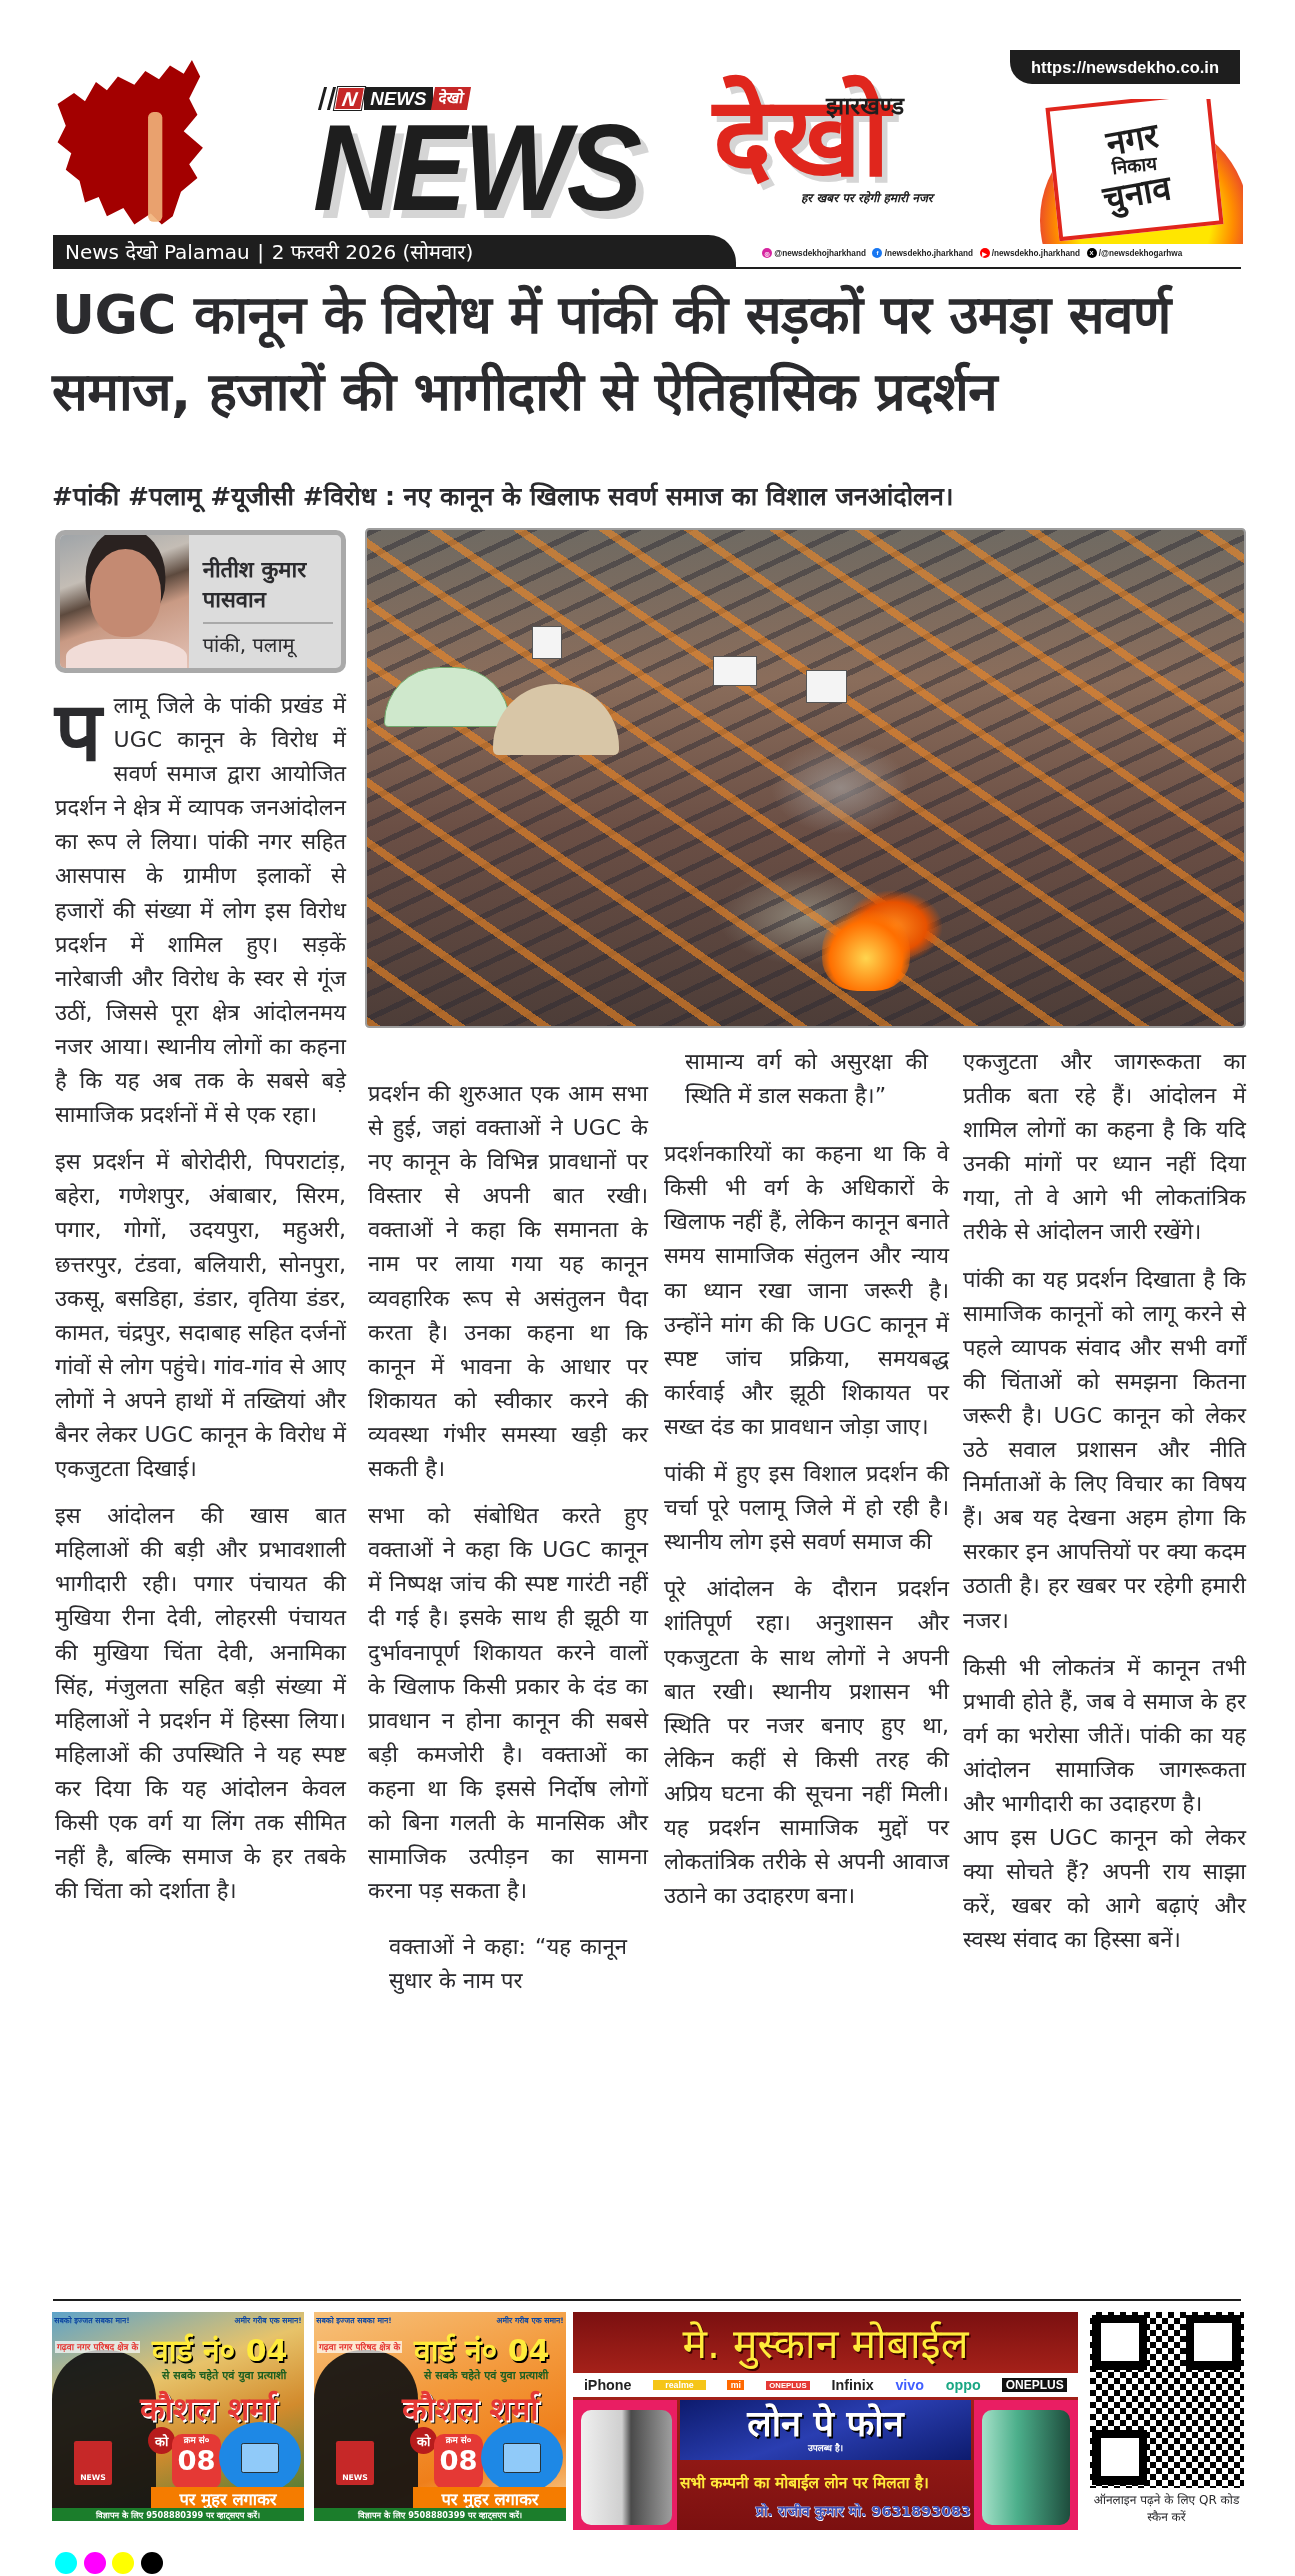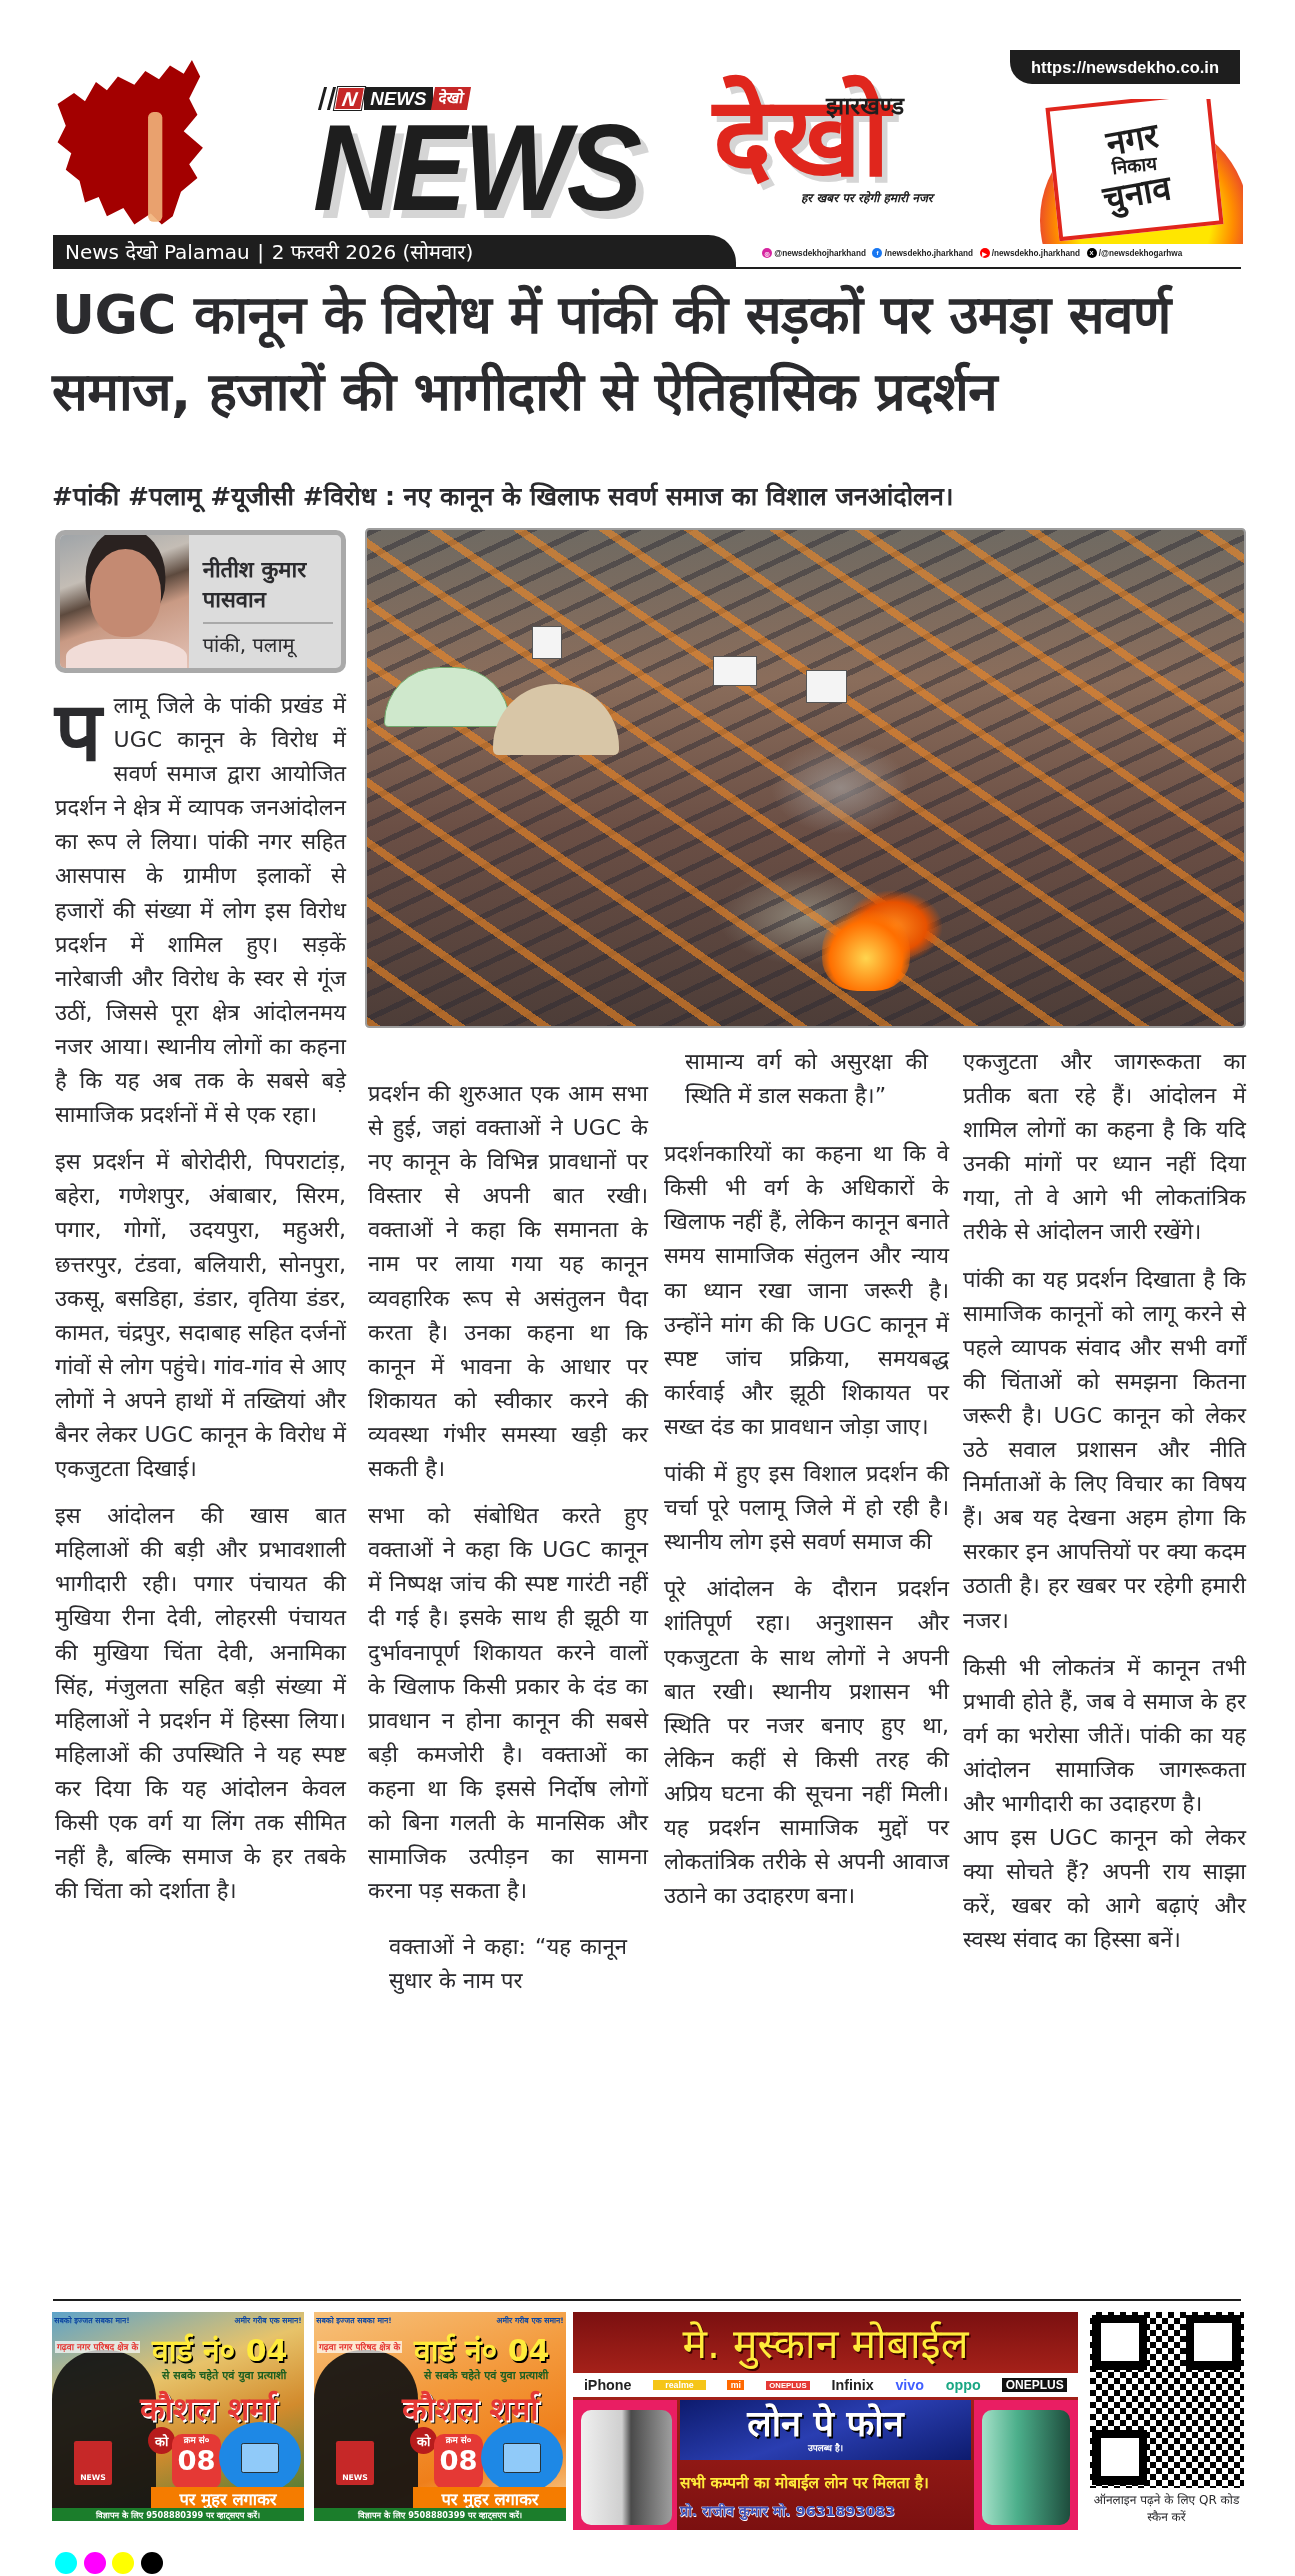--- a/index.html
+++ b/index.html
@@ -108,21 +108,21 @@
   .ad-mobile .brands span.b-oppo { color: #1ba784; }
   .ad-mobile .brands span.b-nothing { background: #111; color: #fff; padding: 0 3.3px; font-size: 12px; }
   .ad-mobile .pink-l, .ad-mobile .pink-r { position: absolute; top: 88px; width: 104px; height: 132px; background: #e91e63; }
   .ad-mobile .pink-l { left: 0; } .ad-mobile .pink-r { right: 0; }
   .ad-mobile .phone-l { position: absolute; left: 8.2px; top: 98px; width: 91px; height: 115px; border-radius: 10px; background: linear-gradient(90deg, #f0f0f0 0%, #cfcfcf 45%, #4a4a4a 55%, #9e9e9e 100%); }
   .ad-mobile .phone-r { position: absolute; right: 8.2px; top: 98px; width: 88px; height: 115px; border-radius: 10px; background: linear-gradient(90deg, #a5e0c8 0%, #4caf8b 40%, #1e4d3d 100%); }
   .ad-mobile .loan-panel { position: absolute; left: 107px; top: 88px; width: 291px; height: 60px; background: linear-gradient(160deg, #0d1b6e, #2a3eb1 50%, #0d1b6e); display: flex; flex-direction: column; align-items: center; justify-content: center; }
   .ad-mobile .loan { font-size: 36px; font-weight: bold; color: #fff; line-height: 1; text-shadow: 1.6px 1.6px 0 #000; }
   .ad-mobile .avail { font-size: 8.8px; color: #fff; font-weight: bold; }
   .ad-mobile .all { position: absolute; left: 107px; top: 160px; width: 291px; font-size: 15.4px; color: #ffeb3b; font-weight: bold; }
-  .ad-mobile .prop { position: absolute; left: 107px; top: 189px; width: 291px; text-align: left; font-size: 14.3px; color: #3f51b5; font-weight: bold; text-shadow: 0.5px 0.5px 0 #fff, -0.5px -0.5px 0 #fff; }
+  .ad-mobile .prop { position: absolute; left: 107px; top: 189px; width: 291px; text-align: right; font-size: 14.3px; color: #3f51b5; font-weight: bold; text-shadow: 0.5px 0.5px 0 #fff, -0.5px -0.5px 0 #fff; }
 
   .qr-block { position: absolute; left: 1087px; top: 2312px; width: 159px; }
   .qr { width: 154px; height: 176px; background:
       linear-gradient(#fff,#fff) 11px 11px/38px 38px no-repeat,
       linear-gradient(#000,#000) 2.7px 2.7px/55px 55px no-repeat,
       linear-gradient(#fff,#fff) 104px 11px/38px 38px no-repeat,
       linear-gradient(#000,#000) 96px 2.7px/55px 55px no-repeat,
       linear-gradient(#fff,#fff) 11px 126px/38px 38px no-repeat,
       linear-gradient(#000,#000) 2.7px 118px/55px 55px no-repeat,
       repeating-conic-gradient(#000 0 25%, #fff 0 50%) 0 0/12px 12px;

